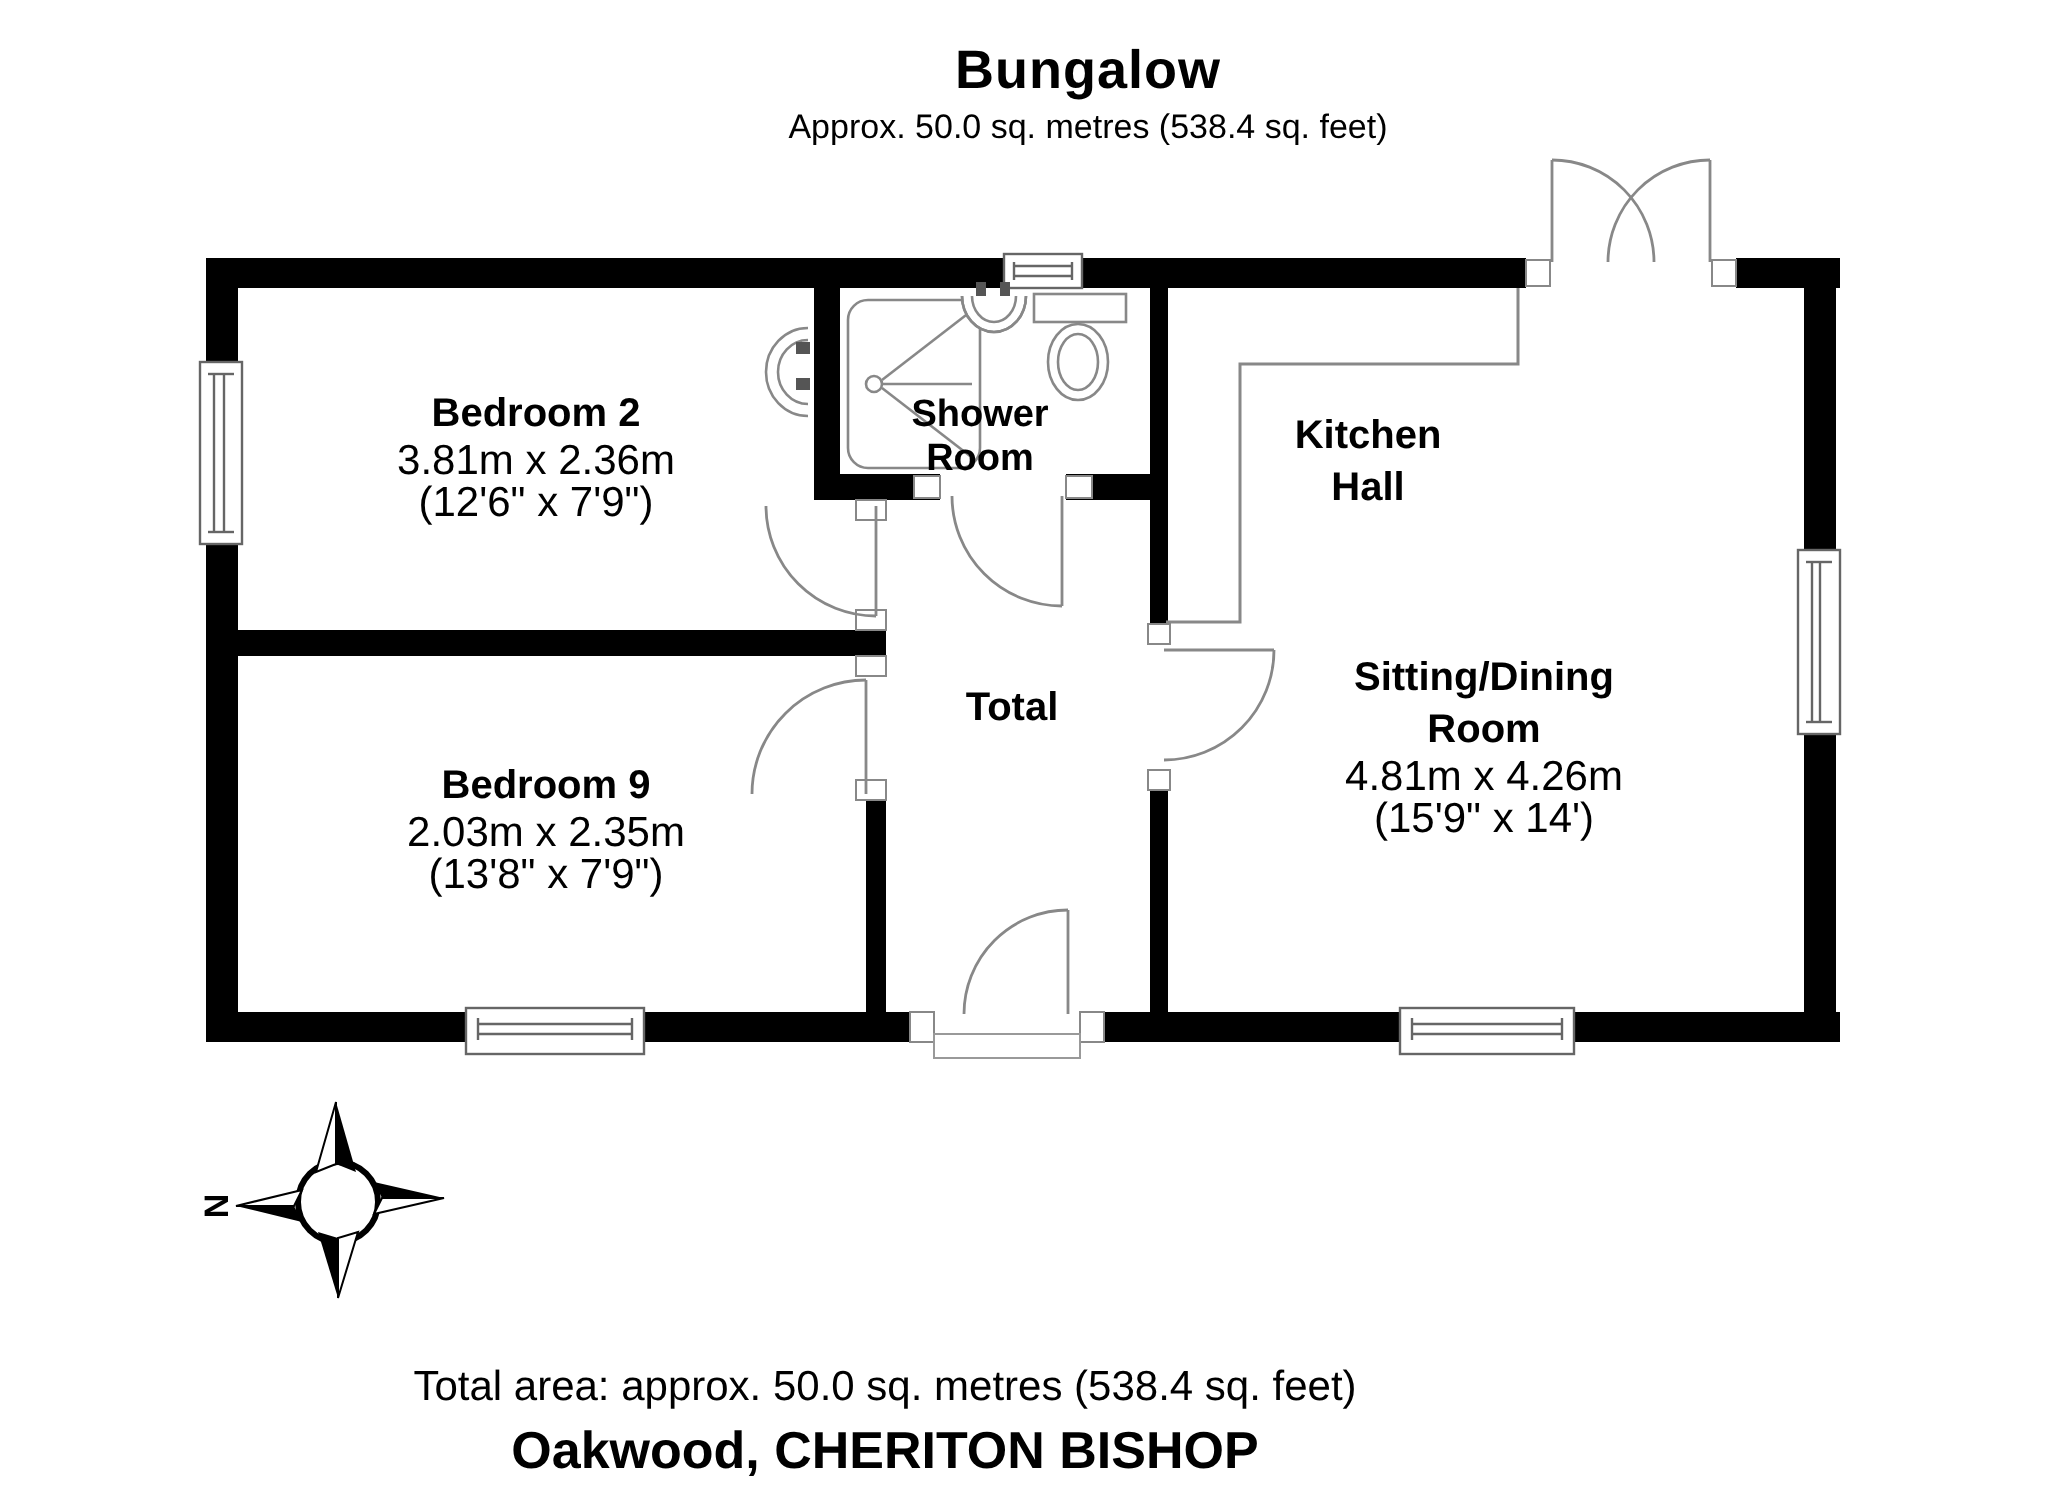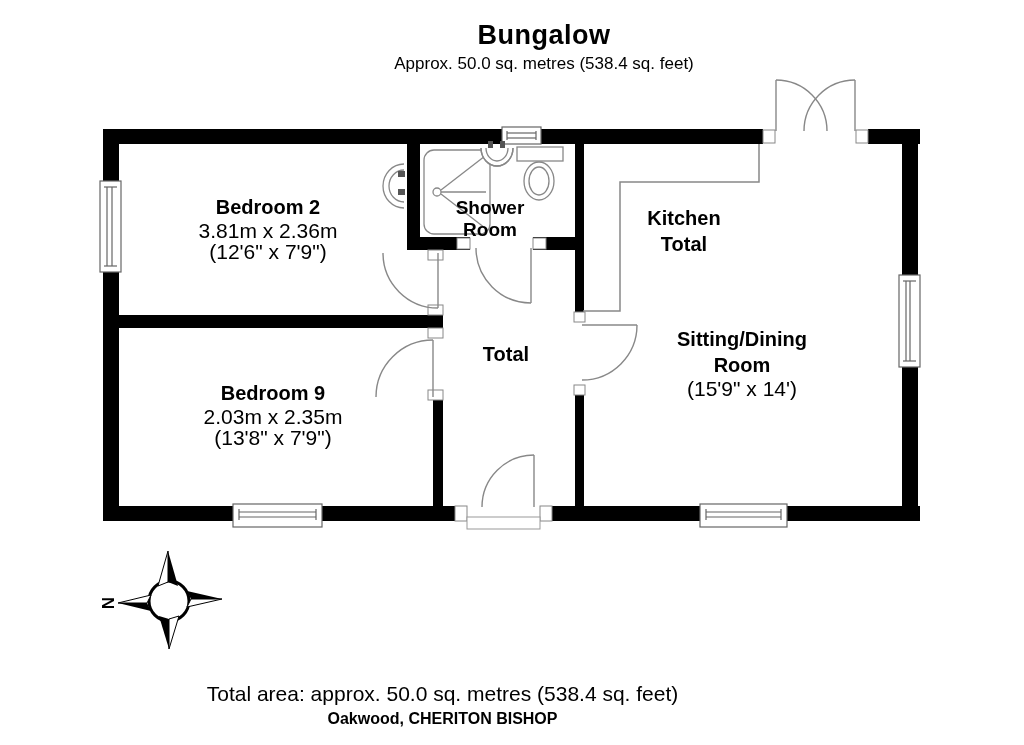--- a/index.html
+++ b/index.html
@@ -10,21 +10,21 @@
   .abs{position:absolute;}
   .center{text-align:center;}
   #plan-svg{position:absolute;left:0;top:0;}
   .page-title{font-size:27px;font-weight:bold;letter-spacing:0.5px;}
   .page-subtitle{font-size:17px;margin-top:3px;}
   .room-label{position:absolute;text-align:center;line-height:1.1;}
   .room-name{font-size:20px;font-weight:bold;line-height:26px;}
   .room-name.small{font-size:19px;line-height:22px;}
   .room-dims{font-size:21px;line-height:21px;}
   .footer-total{font-size:21px;}
-  .footer-address{font-size:16px;font-weight:bold;margin-top:4px;}
+  .footer-address{font-size:26px;font-weight:bold;margin-top:4px;}
 </style>
 </head>
 <body>
 
 <div id="canvas">
 
   <div class="abs center" style="left:0;top:20px;width:1024px;padding-left:32px;">
     <div class="page-title">Bungalow</div>
     <div class="page-subtitle">Approx. 50.0 sq. metres (538.4 sq. feet)</div>
   </div>
@@ -189,25 +189,26 @@
     <div class="room-name">Bedroom 9</div>
     <div class="room-dims">2.03m x 2.35m</div>
     <div class="room-dims">(13'8" x 7'9")</div>
   </div>
 
   <div class="room-label" style="left:428px;top:161px;width:124px;margin-top:36px;">
     <div class="room-name small">Shower Room</div>
   </div>
 
   <div class="room-label" style="left:629px;top:205px;width:110px;">
-    <div class="room-name">Kitchen Total</div>
+    <div class="room-name">Kitchen Hall</div>
   </div>
 
   <div class="room-label" style="left:647px;top:326px;width:190px;">
     <div class="room-name">Sitting/Dining Room</div>
+    <div class="room-dims">4.81m x 4.26m</div>
     <div class="room-dims">(15'9" x 14')</div>
   </div>
 
   <div class="room-label" style="left:466px;top:341px;width:80px;">
     <div class="room-name">Total</div>
   </div>
 
   <div class="abs center" style="left:0;top:682px;width:885px;">
     <div class="footer-total">Total area: approx. 50.0 sq. metres (538.4 sq. feet)</div>
     <div class="footer-address">Oakwood, CHERITON BISHOP</div>

